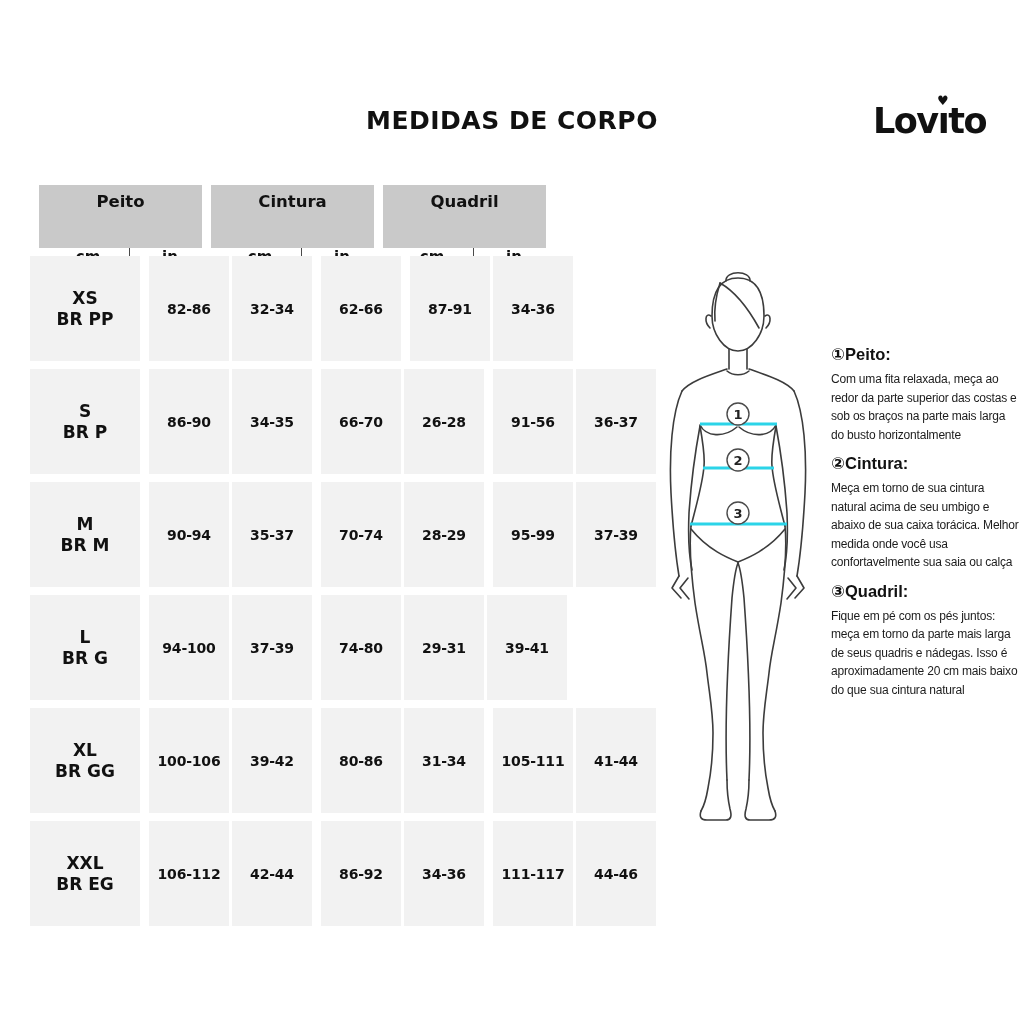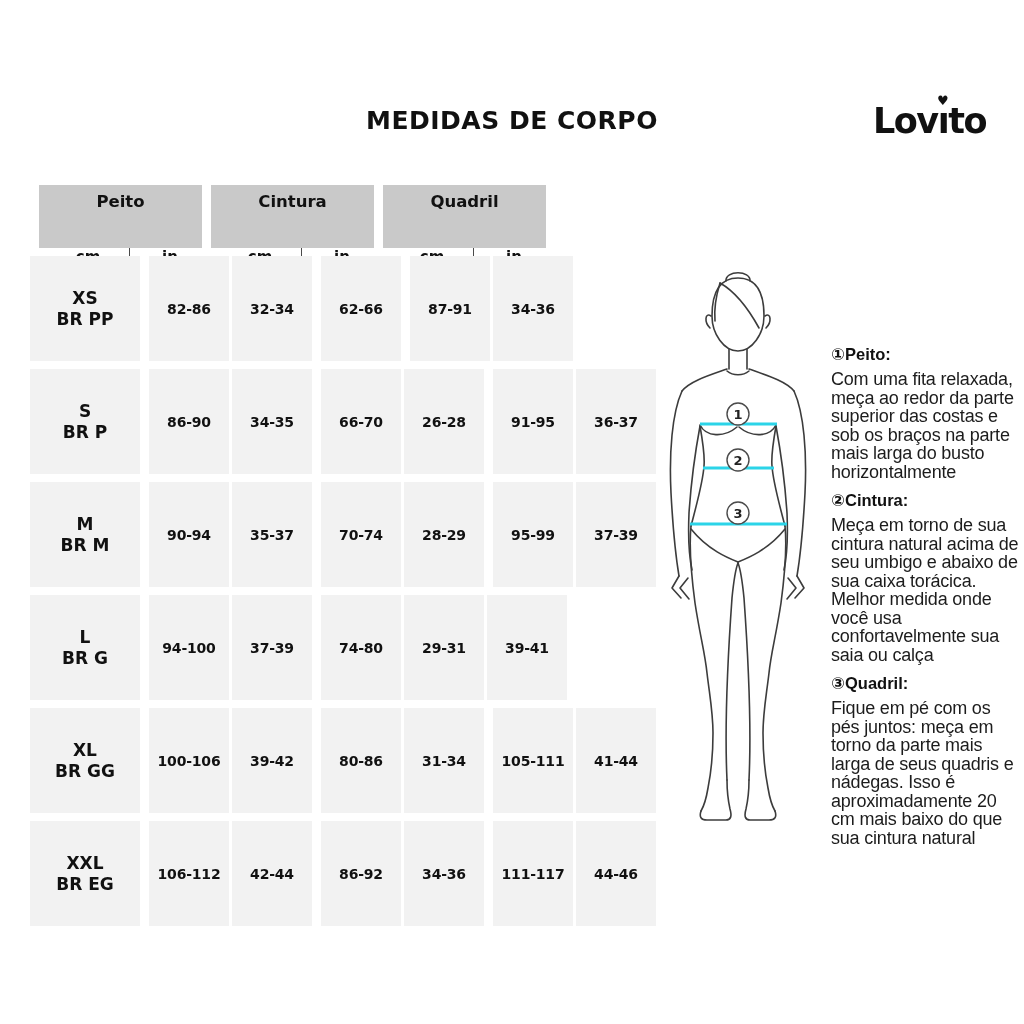--- a/index.html
+++ b/index.html
@@ -39,21 +39,21 @@
   .cell{background:#f2f2f2;height:105px;display:flex;align-items:center;justify-content:center;
         font-weight:bold;}
   .c-size{width:110px;flex-direction:column;font-size:17px;line-height:21px;text-align:center;}
   .c-val{width:80px;font-size:14px;letter-spacing:-.2px;}
   
   .figure-wrap{position:absolute;left:648px;top:268px;width:190px;height:560px;}
   
   .notes{position:absolute;left:831px;top:344px;width:190px;
          font-family:"Liberation Sans","DejaVu Sans",sans-serif;}
   .note-heading{font-size:16.5px;font-weight:bold;margin:0 0 6px 0;line-height:20px;}
-  .note-body{font-size:18px;line-height:18.5px;margin:0 0 9px 0;letter-spacing:-.2px;color:#1c1c1c;}
+  .note-body{font-size:12px;line-height:18.5px;margin:0 0 9px 0;letter-spacing:-.2px;color:#1c1c1c;}
 </style>
 </head>
 <body>
 
 <div class="page-title">MEDIDAS DE CORPO</div>
 <div class="brand-logo"><span>Lov</span><span class="i-wrap"><span class="heart">♥</span><span>ı</span></span><span>to</span></div>
 
 <div class="size-table">
 
   <div class="trow">
@@ -100,21 +100,21 @@
 
   <div class="trow">
     <div class="cell c-size">
       <div>S</div>
       <div>BR P</div>
     </div>
     <div class="cell c-val gap-g">86-90</div>
     <div class="cell c-val gap-s">34-35</div>
     <div class="cell c-val gap-g">66-70</div>
     <div class="cell c-val gap-s">26-28</div>
-    <div class="cell c-val gap-g">91-95</div>
+    <div class="cell c-val gap-g">91-56</div>
     <div class="cell c-val gap-s">36-37</div>
   </div>
 
   <div class="trow">
     <div class="cell c-size">
       <div>M</div>
       <div>BR M</div>
     </div>
     <div class="cell c-val gap-g">90-94</div>
     <div class="cell c-val gap-s">35-37</div>

